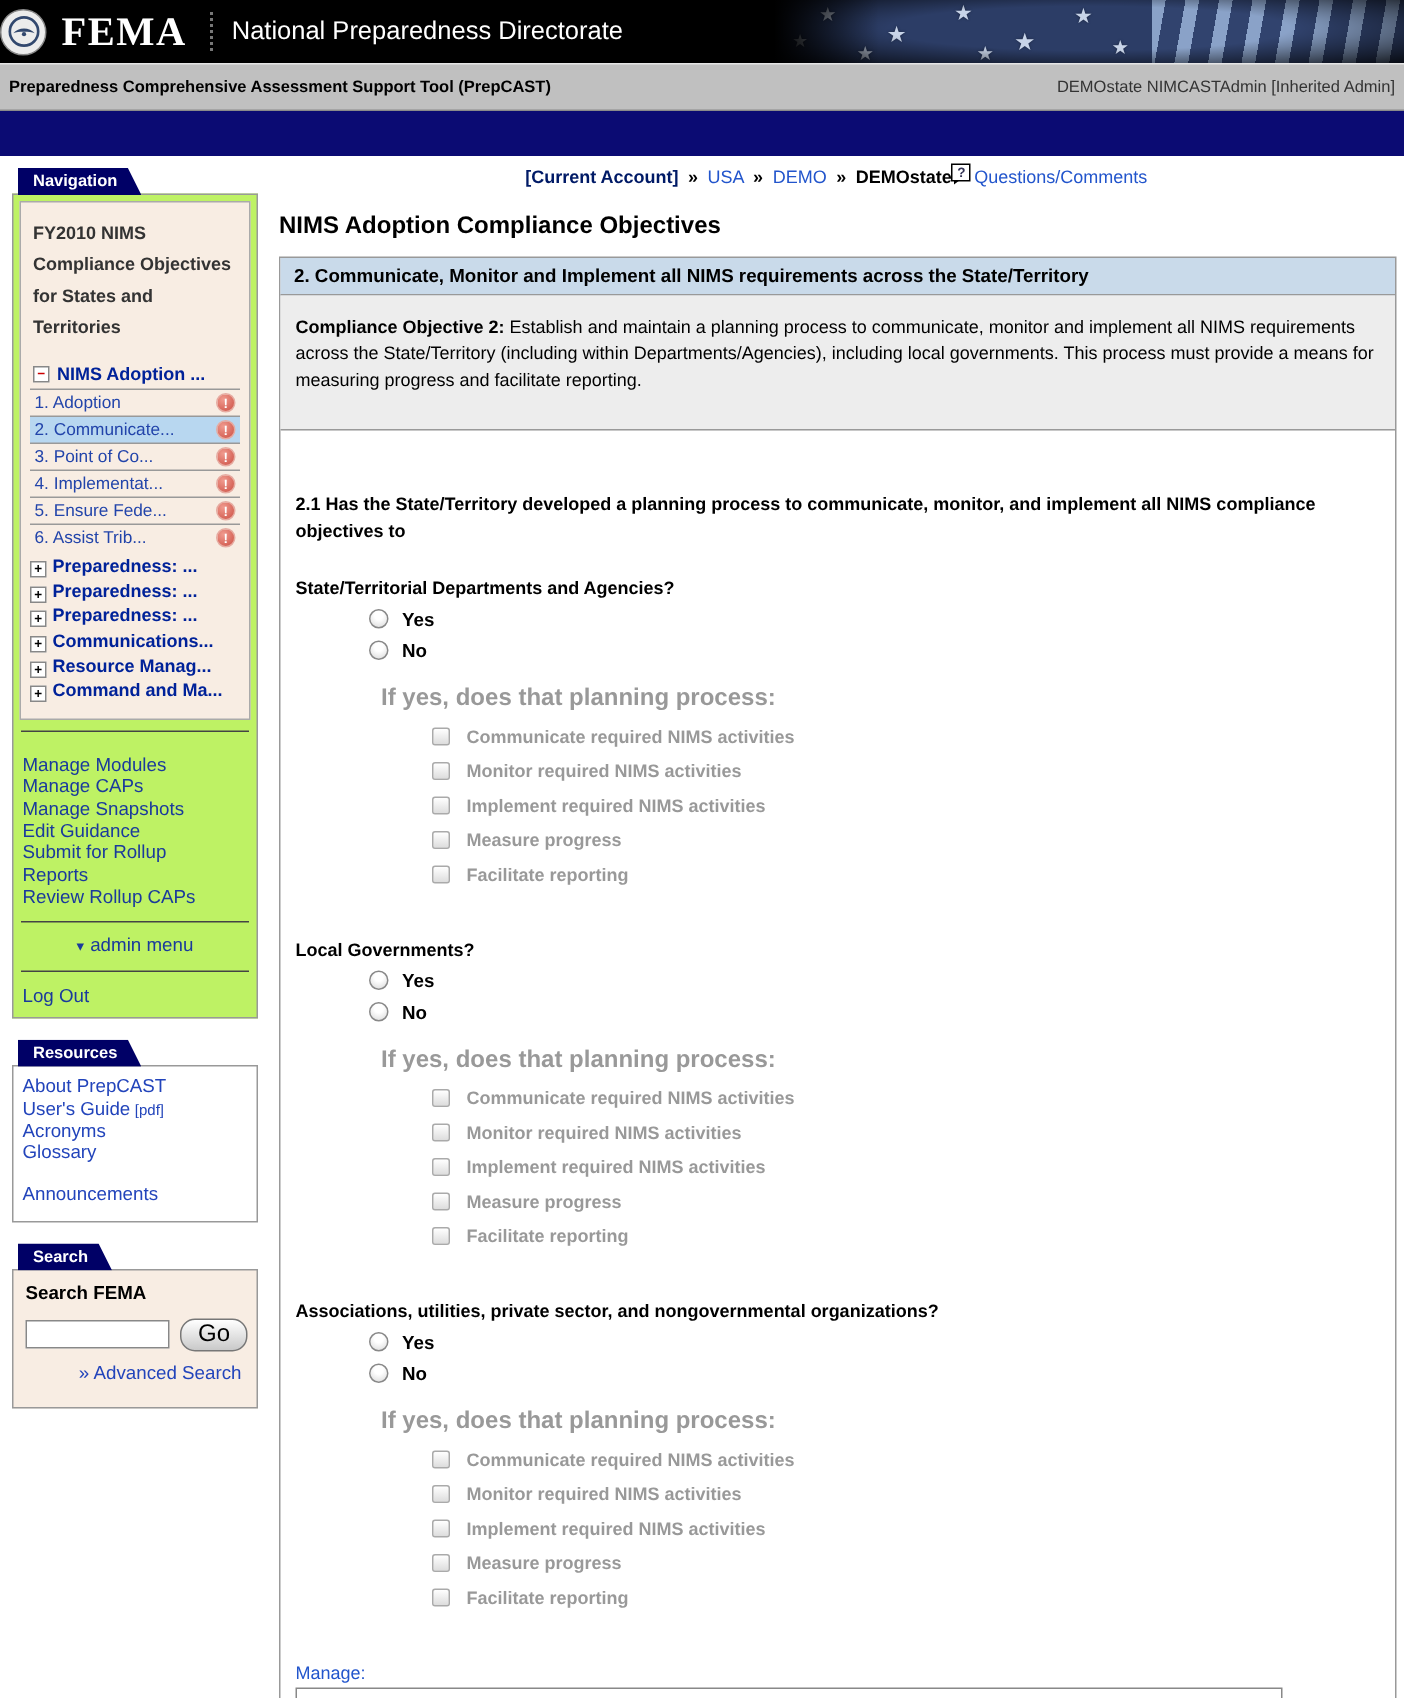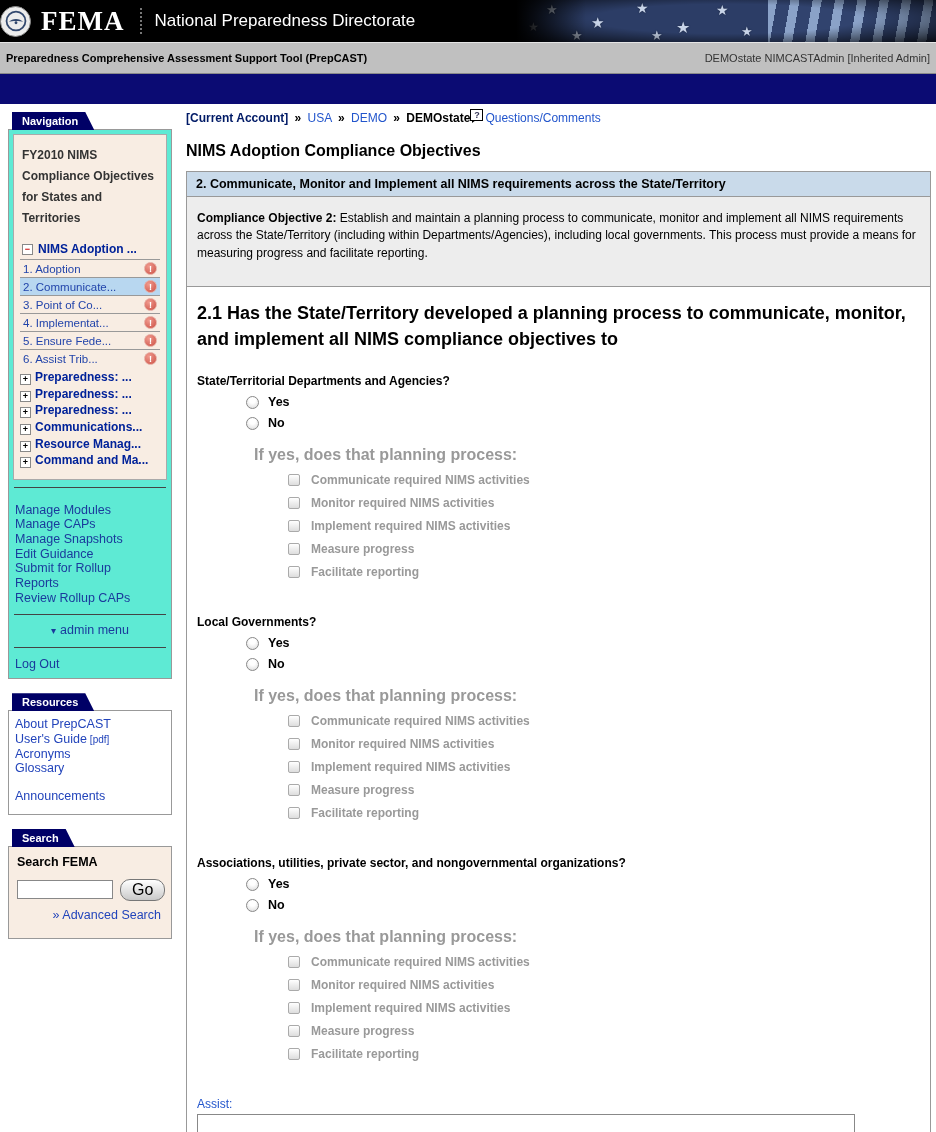--- a/index.html
+++ b/index.html
@@ -32,21 +32,21 @@
   .navybar { height:30px; background:#0b0b73; }
 
   
   .page { position:relative; min-height:1000px; }
 
   
   .sidebar { position:absolute; left:8px; top:6px; width:164px; }
   .tab { display:inline-block; background:#000066; color:#fff; font-size:11px; font-weight:bold;
       padding:3px 16px 3px 10px; margin-left:4px; position:relative; top:1px;
       clip-path:polygon(0 0, calc(100% - 9px) 0, 100% 100%, 0 100%); }
-  .nav-box { border:1px solid #999; background:#5eead4; padding:4px 4px 6px; }
+  .nav-box { border:1px solid #999; background:#bef264; padding:4px 4px 6px; }
   .tree-box { border:1px solid #aaa; background:#f8ede3; padding:6px 6px 10px; }
   .tree-title { font-size:12px; font-weight:bold; color:#333; line-height:1.75; margin:4px 2px 10px; }
   .tree-root { display:flex; align-items:center; gap:5px; font-size:12px; font-weight:bold; color:#002299;
       padding:3px 0 3px 2px; border-bottom:1px solid #999; cursor:pointer; }
   .collapse-box, .expand-box { width:11px; height:11px; background:#fff; border:1px solid #888;
       font-size:9px; line-height:9px; text-align:center; display:inline-block; flex:0 0 auto; }
   .collapse-box { color:#cc0000; font-weight:bold; }
   .expand-box { color:#000; font-weight:bold; margin-right:4px; position:relative; top:1px; }
   .tree-item { display:flex; align-items:center; justify-content:space-between; padding:2px 3px;
       border-bottom:1px solid #999; font-size:11.5px; cursor:pointer; }
@@ -74,37 +74,37 @@
   .search-box { border:1px solid #999; background:#f8ede3; padding:8px 8px 16px; }
   .search-label { font-weight:bold; font-size:12.5px; margin-bottom:10px; }
   .search-row { display:flex; gap:7px; align-items:center; }
   .search-input { width:96px; height:19px; border:1px solid #888; font-size:12px; padding:0 3px; }
   .go-btn { border:1px solid #777; border-radius:10px; background:linear-gradient(#fff,#c9c9c9);
       font-size:16px; padding:1px 11px; font-family:inherit; cursor:pointer; }
   .adv-link { color:#2244bb; font-size:12.5px; text-align:right; margin-top:7px; padding-right:2px; cursor:pointer; }
 
   
   .main { margin-left:186px; width:745px; }
-  .crumb-row { display:flex; justify-content:flex-start; align-items:flex-start; padding-top:7px; font-size:12px; }
+  .crumb-row { display:flex; justify-content:center; align-items:flex-start; padding-top:7px; font-size:12px; }
   .crumb-account { color:#001a66; font-weight:bold; cursor:pointer; }
   .crumb-sep { font-weight:bold; margin:0 3px; }
   .crumb-link { color:#2255cc; cursor:pointer; }
   .crumb-current { font-weight:bold; }
   .qc { display:flex; align-items:flex-start; gap:2px; color:#2255cc; font-size:12px; cursor:pointer; padding-right:2px; }
   .q-icon { width:13px; height:12px; border:1px solid #000; background:#fff; color:#335;
       font-size:9px; font-weight:bold; text-align:center; line-height:11px; position:relative; margin-top:-2px; }
   .q-icon::after { content:""; position:absolute; left:1px; bottom:-3px; border-left:4px solid #000;
       border-bottom:3px solid transparent; }
   .page-title { font-size:16px; font-weight:bold; margin:17px 0 11px; }
 
   .form-box { border:1px solid #999; }
   .sec-header { background:#c9daea; border-bottom:1px solid #999; font-weight:bold; font-size:12.5px; padding:5px 9px; }
   .obj-box { background:#ededed; border-bottom:1px solid #999; font-size:12px; line-height:1.45; padding:13px 10px 24px; }
   .q-area { padding:13px 10px 2px; }
-  .q-text { font-weight:bold; font-size:18px; line-height:1.45; margin-bottom:22px; }
+  .q-text { font-weight:bold; font-size:12px; line-height:1.45; margin-bottom:22px;margin-top:28px; }
   .subq { margin-bottom:36px; }
   .subq-label { font-weight:bold; font-size:12px; margin-bottom:7px; }
   .radio-row { display:flex; align-items:center; gap:9px; margin:0 0 7px 49px; }
   .radio { width:13px; height:13px; border-radius:50%; border:1px solid #888;
       background:radial-gradient(circle at 50% 30%, #fff 30%, #d8d8d8); cursor:pointer; flex:0 0 auto; }
   .radio-label { font-weight:bold; font-size:12.5px; }
   .ifyes-label { color:#999; font-weight:bold; font-size:16px; margin:16px 0 9px 57px; }
   .cb-row { display:flex; align-items:center; gap:11px; margin:0 0 9px 91px; }
   .checkbox { width:12px; height:12px; border:1px solid #aaa; border-radius:2px;
       background:linear-gradient(#fff,#ddd); flex:0 0 auto; }
@@ -363,20 +363,20 @@
     <span class="cb-label">Measure progress</span>
   </div>
                 <div class="cb-row">
     <span class="checkbox"></span>
     <span class="cb-label">Facilitate reporting</span>
   </div>
               </div>
   </div>
           </div>
         <div class="notes-wrap">
-          <div class="notes-label">Assist:</div>
+          <div class="notes-label">Manage:</div>
           <textarea class="notes-area" style=""></textarea>
         </div>
       </div>
     </div>
 
   </div>
 </div>
 
 </body></html>

